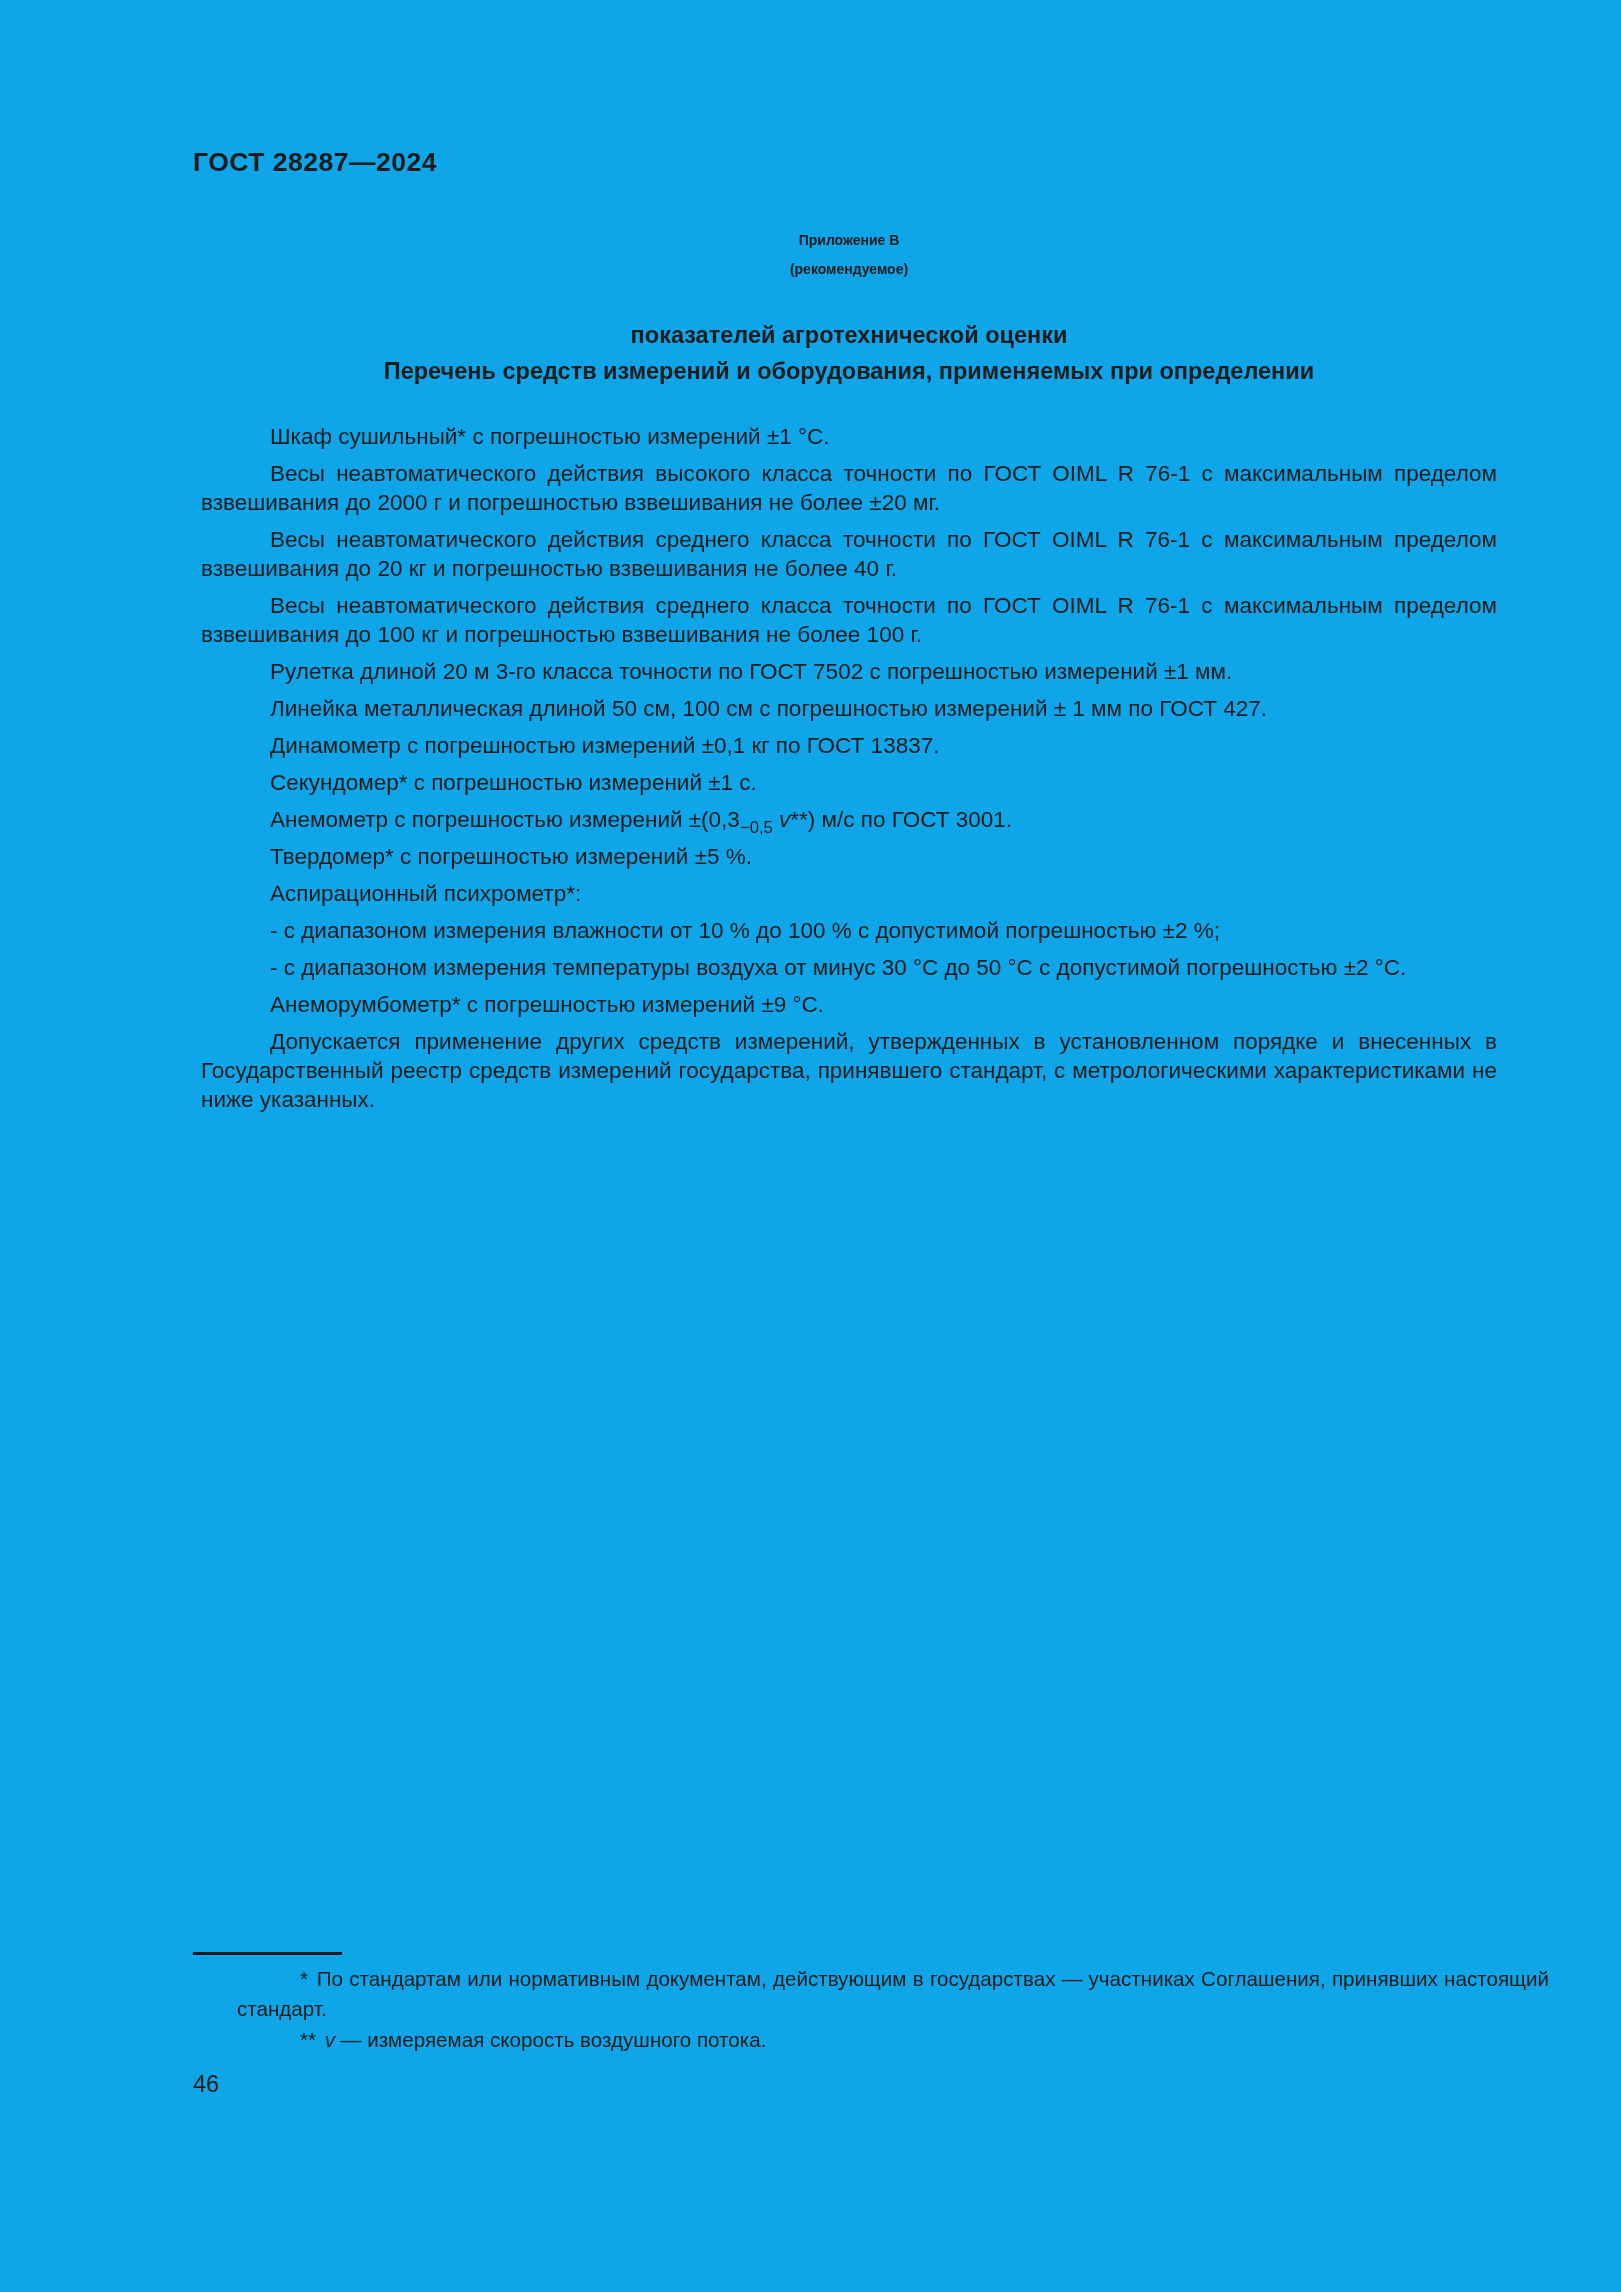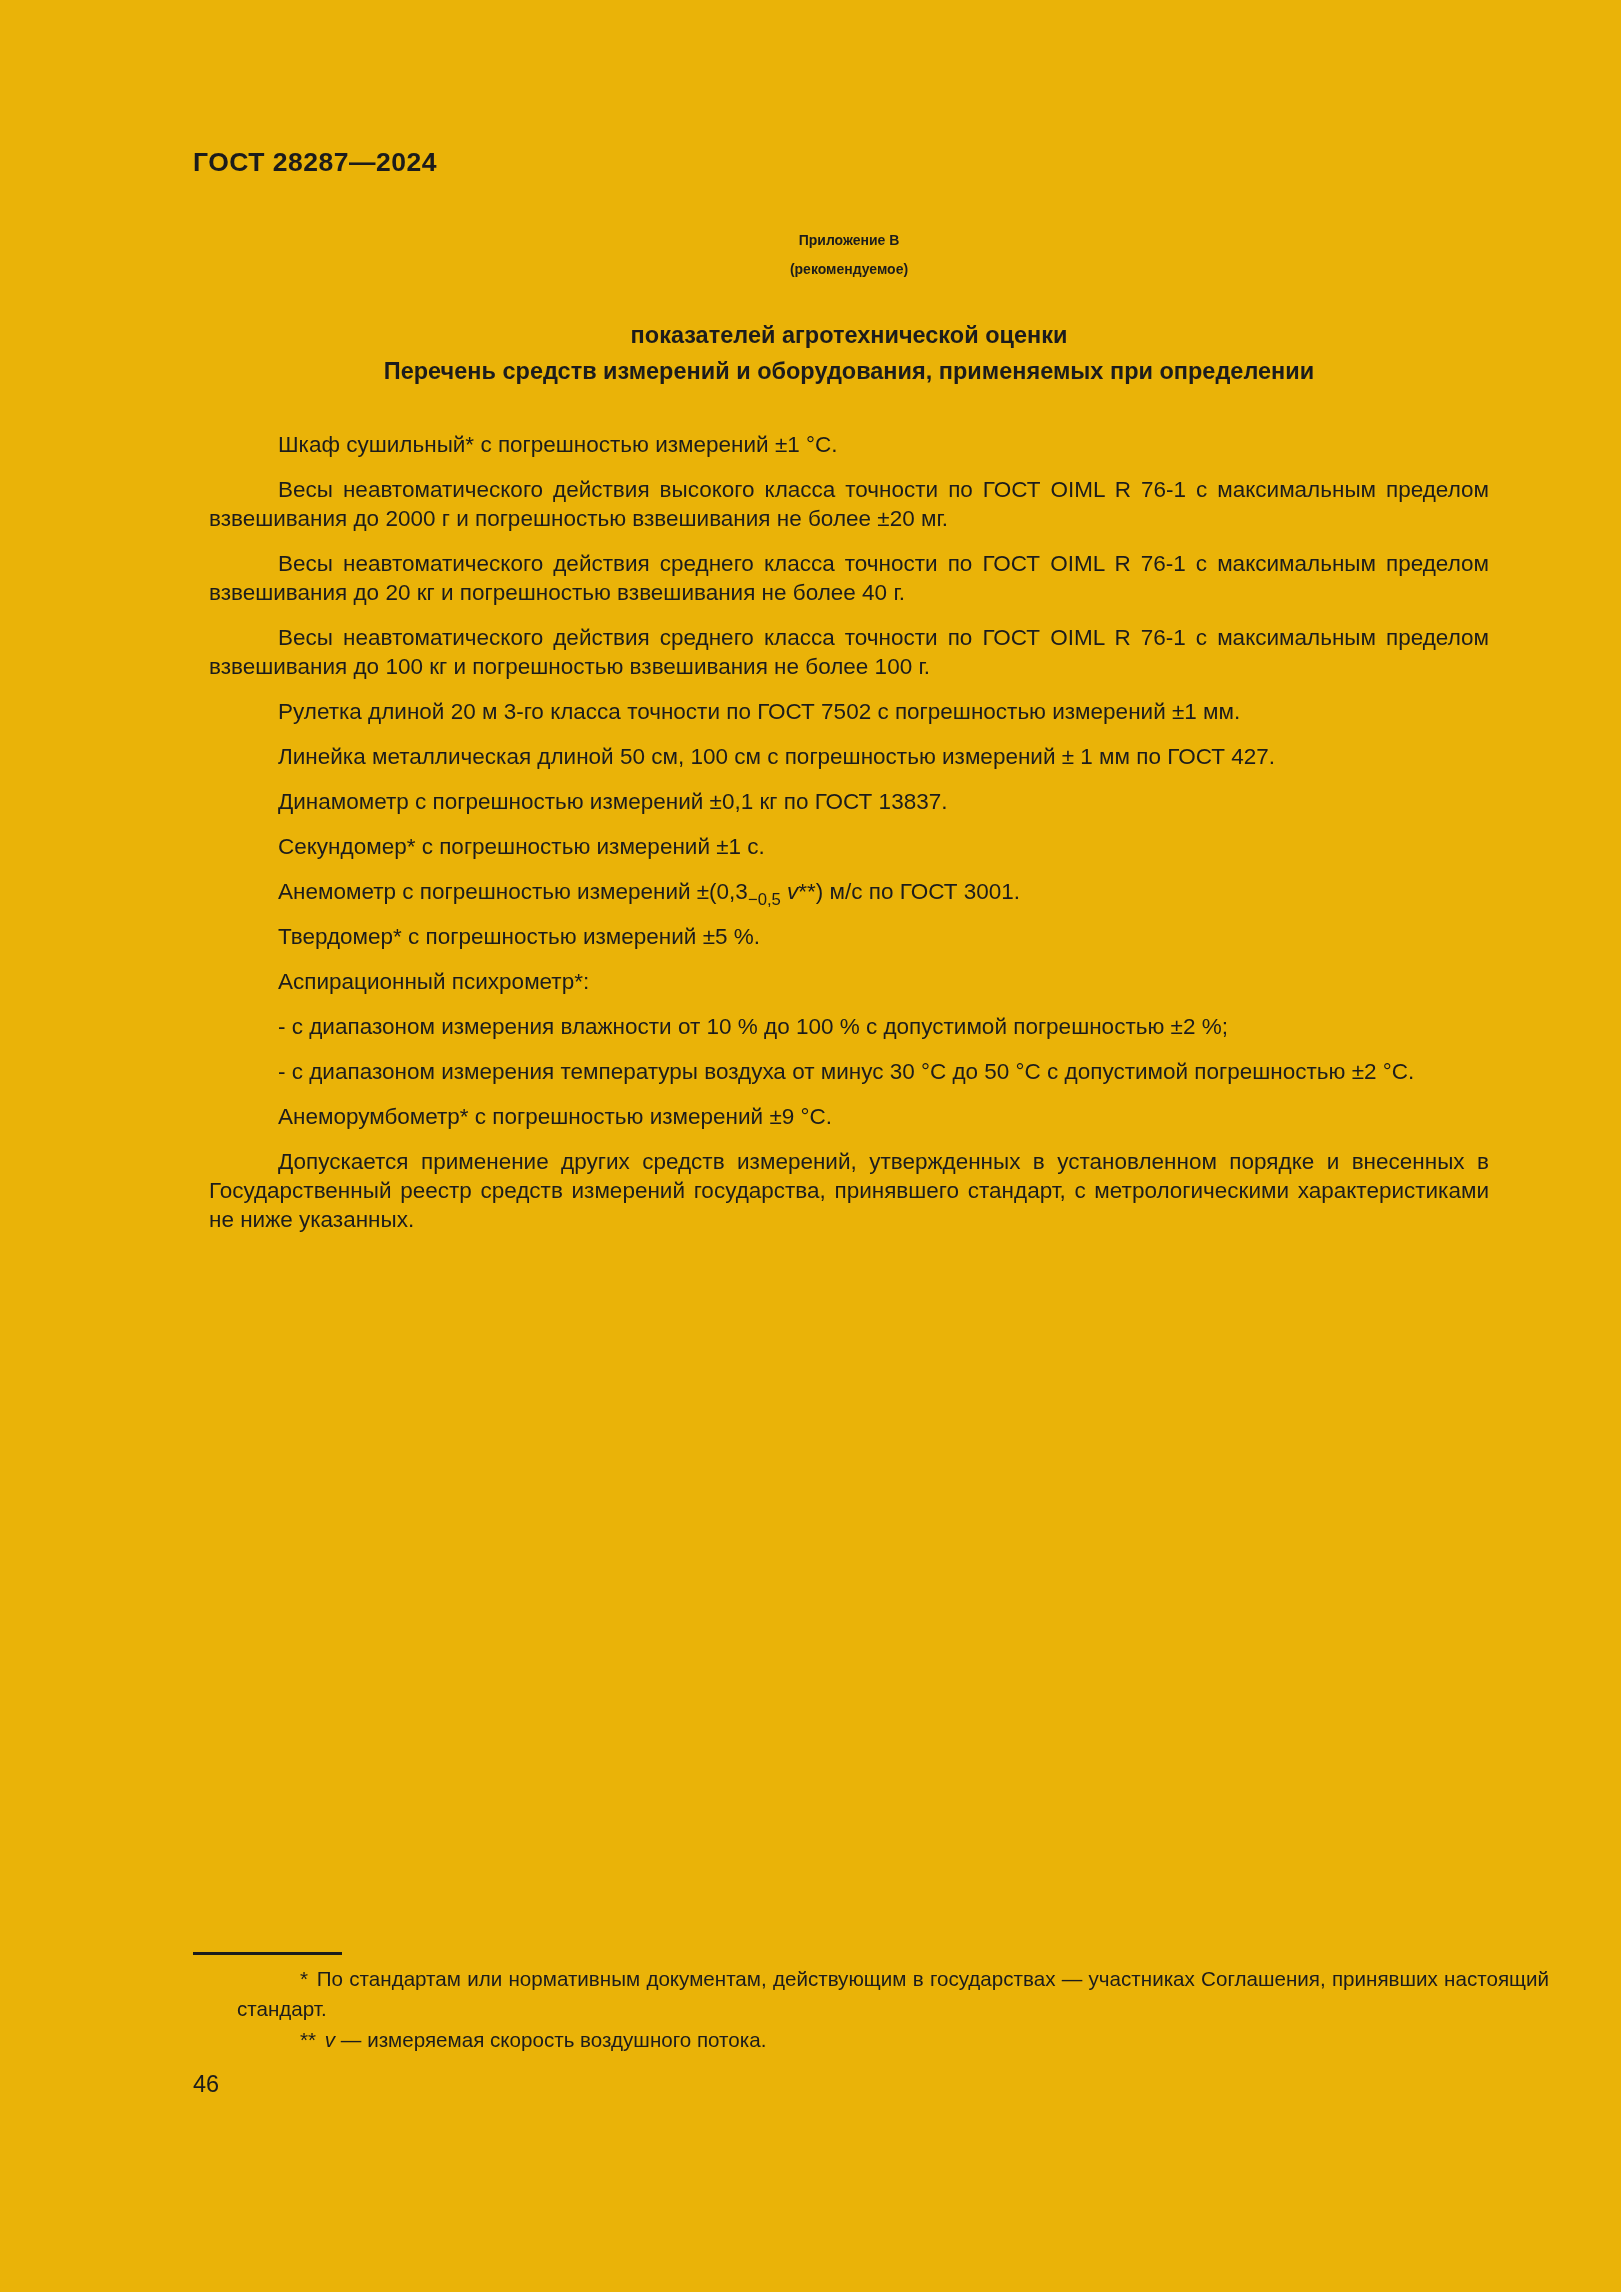--- a/index.html
+++ b/index.html
@@ -4,21 +4,21 @@
 <style>
   html, body {
     margin: 0;
     padding: 0;
     background: #ffffff;
   }
   .page {
     position: relative;
     width: 1621px;
     height: 2293px;
-    background: #eab308;
+    background: #0ea5e9;
     color: #1c1c1c;
     font-family: "Liberation Sans", sans-serif;
     overflow: hidden;
   }
   .doc-code {
     position: absolute;
     left: 193px;
     top: 148px;
     font-size: 26.5px;
     font-weight: bold;
@@ -49,21 +49,21 @@
     position: absolute;
     left: 193px;
     top: 414px;
     width: 1312px;
     font-size: 22.5px;
     line-height: 29px;
     text-align: justify;
     hyphens: manual;
   }
   .body-text p {
-    margin: 16px;
+    margin: 8px;
     text-indent: 69px;
   }
   .body-text sub {
     font-size: 16.7px;
     line-height: 0;
   }
   .footnote-rule {
     position: absolute;
     left: 193px;
     top: 1952px;

